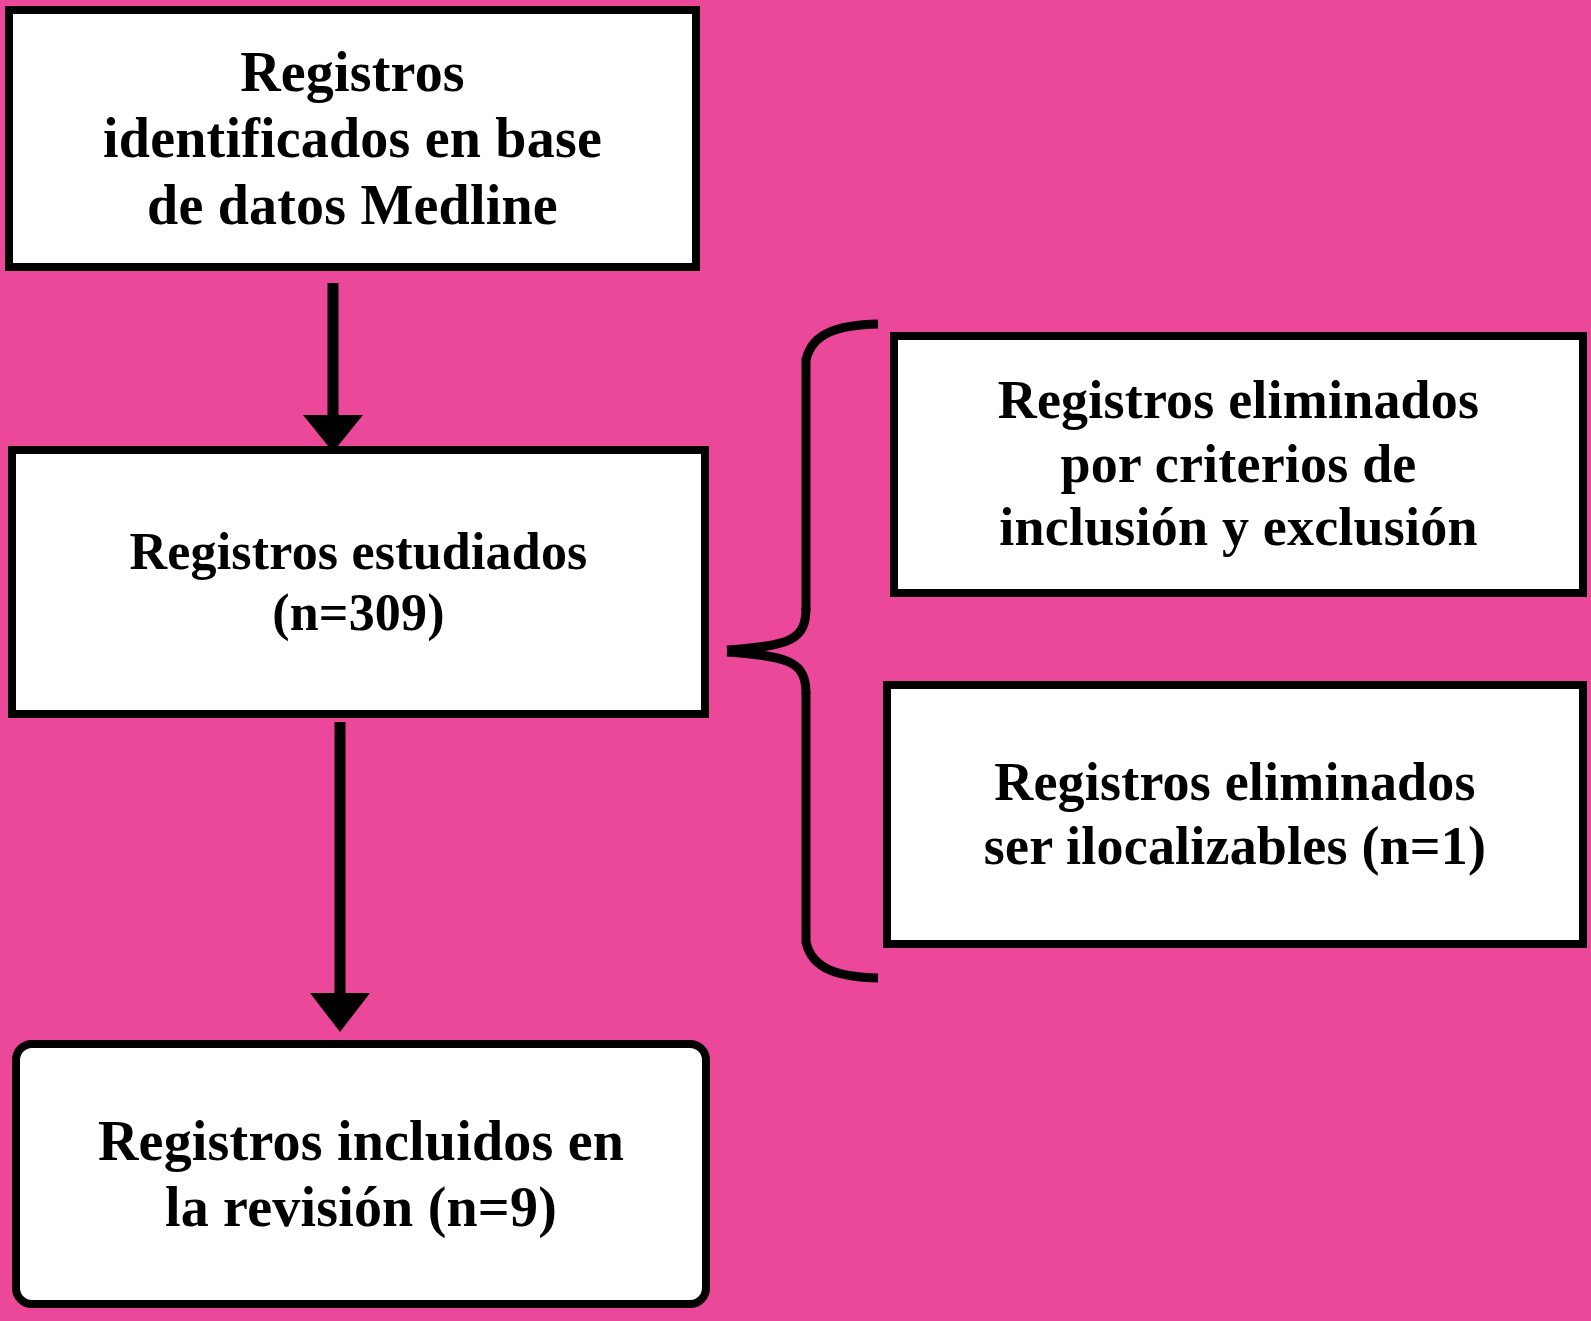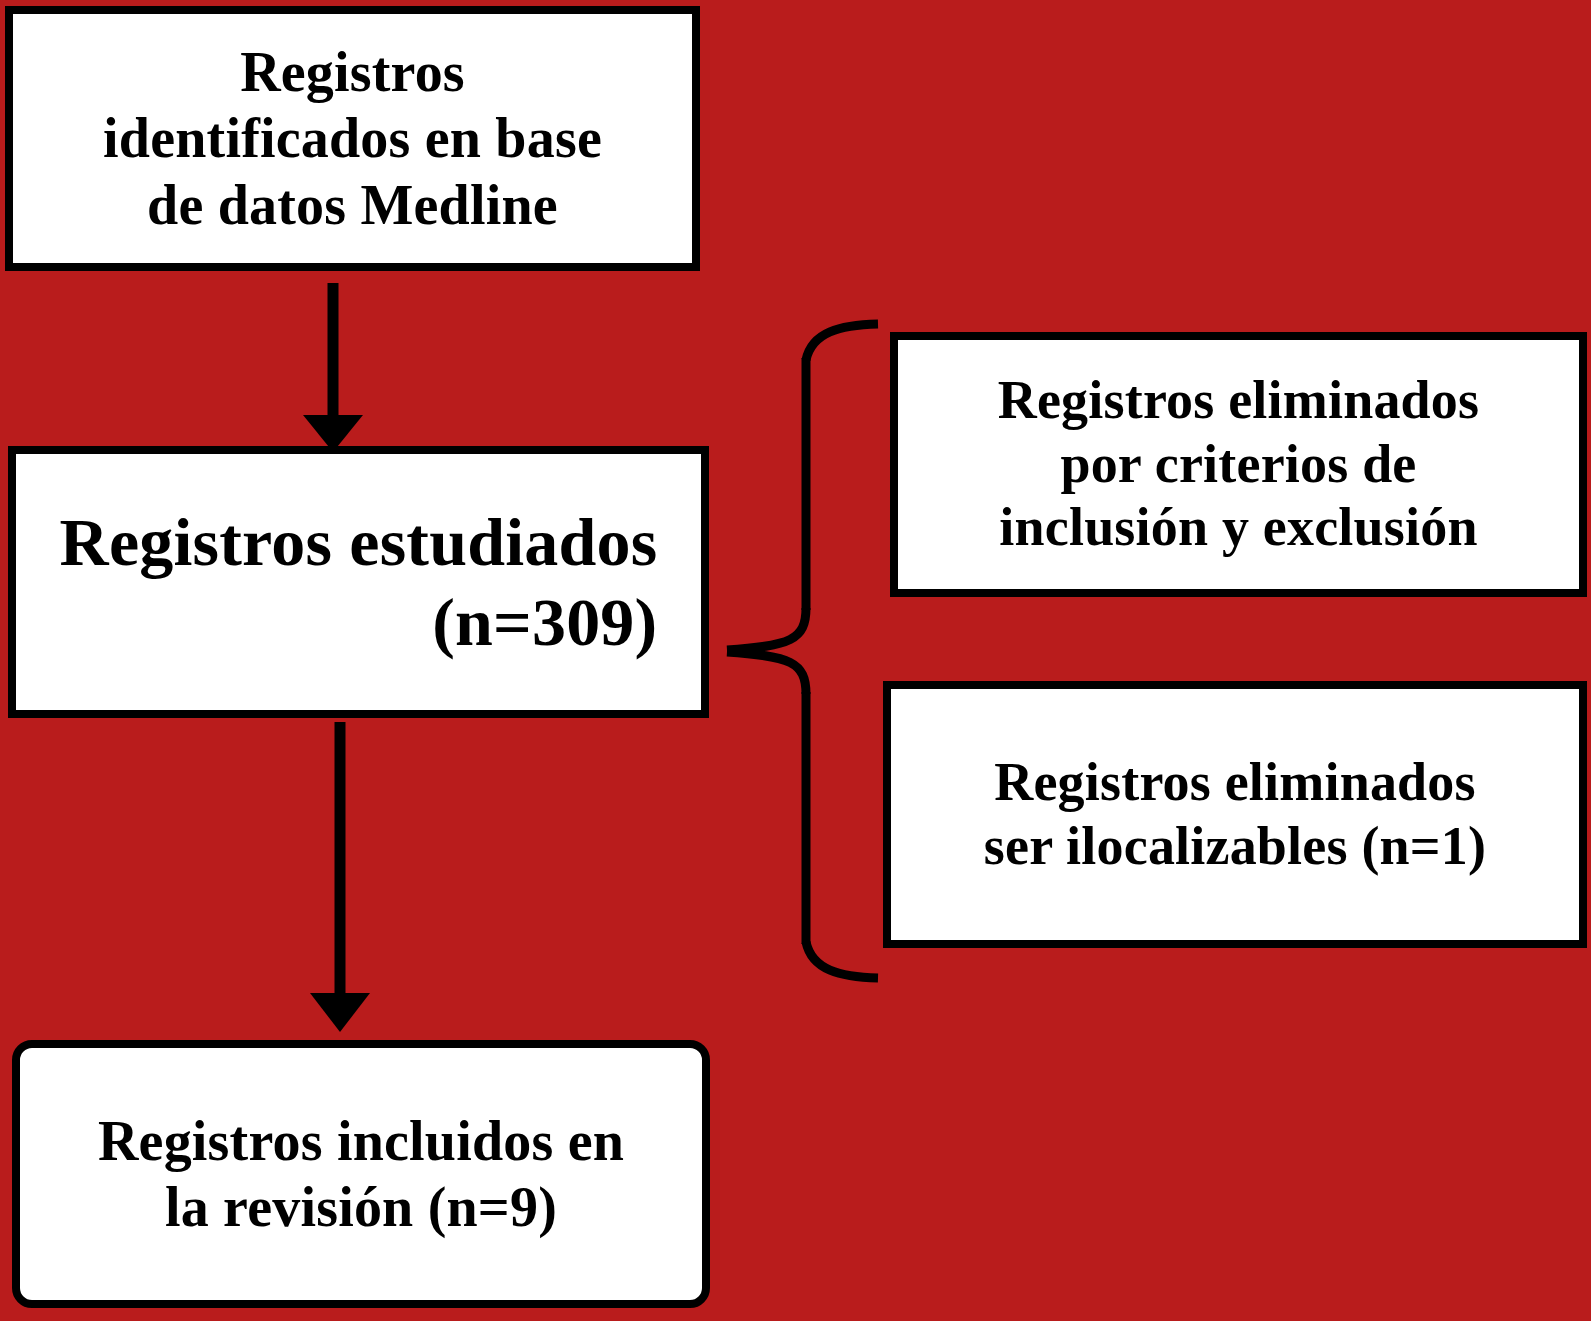--- a/index.html
+++ b/index.html
@@ -4,21 +4,21 @@
 <style>
   html, body {
     margin: 0;
     padding: 0;
     background: #ffffff;
   }
   #flow-root {
     position: relative;
     width: 1591px;
     height: 1321px;
-    background: #b91c1c;
+    background: #ec4899;
     font-family: "Liberation Serif", "DejaVu Serif", serif;
     overflow: hidden;
   }
   .node-box {
     position: absolute;
     box-sizing: border-box;
     border: 8px solid #000000;
     background: #ffffff;
     display: flex;
     align-items: center;
@@ -36,21 +36,21 @@
 
   
   #box-identified {
     left: 5px;  top: 6px;   width: 695px;  height: 265px;
   }
   #box-identified .node-label { font-size: 56px; }
 
   #box-studied {
     left: 8px;  top: 446px; width: 701px;  height: 272px;
   }
-  #box-studied .node-label { font-size: 68px; text-align: right; }
+  #box-studied .node-label { font-size: 52px; }
 
   #box-excluded-criteria {
     left: 890px; top: 332px; width: 697px; height: 265px;
   }
   #box-excluded-criteria .node-label { font-size: 54px; }
 
   #box-excluded-unreachable {
     left: 883px; top: 681px; width: 704px; height: 267px;
   }
   #box-excluded-unreachable .node-label { font-size: 54px; }

